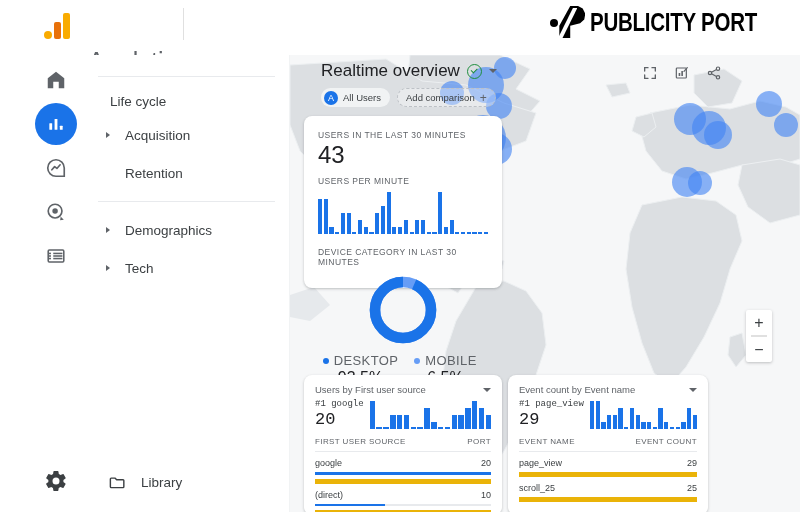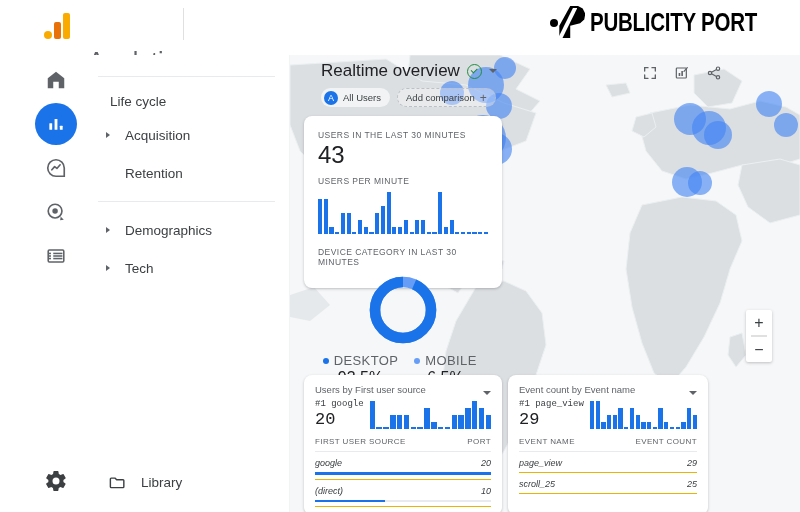--- a/index.html
+++ b/index.html
@@ -162,37 +162,37 @@
   .legend { display: flex; margin-top: 6px; }
   .leg { flex: 1; display: flex; flex-direction: column; align-items: center; }
   .leg-top { display: flex; align-items: center; gap: 5px; }
   .dot { width: 6px; height: 6px; border-radius: 50%; }
   .leg-name { font-size: 13px; letter-spacing: .4px; color: #5f6368; }
   .leg-val { font-size: 16px; color: #202124; margin-top: 1px; }
 
   .card-bl { left: 14px; top: 320px; width: 198px; height: 140px; }
   .card-br { left: 218px; top: 320px; width: 200px; height: 140px; }
   .card-head {
-    display: flex; align-items: flex-end; justify-content: space-between;
+    display: flex; align-items: center; justify-content: space-between;
     padding: 9px 11px 0 11px;
   }
   .card-head .t { font-size: 9.5px; color: #5f6368; }
   .kpi-row { display: flex; align-items: flex-end; padding: 4px 11px 0 11px; gap: 6px; }
   .kpi-left { flex: 0 0 auto; font-family: Liberation Mono, monospace; }
   .kpi-sub { font-size: 9px; color: #3c4043; }
   .kpi-num { font-size: 17px; color: #202124; margin-top: 1px; }
   .spark { flex: 1 1 auto; display: flex; align-items: flex-end; gap: 1.4px; height: 28px; }
   .spark .b { flex: 1 1 auto; background: #1a73e8; min-height: 2px; }
 
   .tbl { margin-top: 8px; padding: 0 11px; }
   .tbl-head {
     display: flex; justify-content: space-between; font-size: 8px; color: #5f6368;
     letter-spacing: .4px; padding-bottom: 5px; border-bottom: 1px solid #e8eaed;
   }
-  .tbl-row { padding-top: 6px; border-bottom: 1px solid #eab308; padding-bottom: 4px; font-style: italic; }
+  .tbl-row { padding-top: 6px; border-bottom: 5px solid #eab308; padding-bottom: 4px; }
   .tbl-row .line { display: flex; justify-content: space-between; font-size: 9px; color: #3c4043; }
   .prog { height: 2.5px; background: #e8eaed; margin-top: 4px; }
   .prog i { display: block; height: 100%; background: #1a73e8; }
 </style>
 </head>
 <body>
 
 <div class="app">
 
   <div class="topbar">

